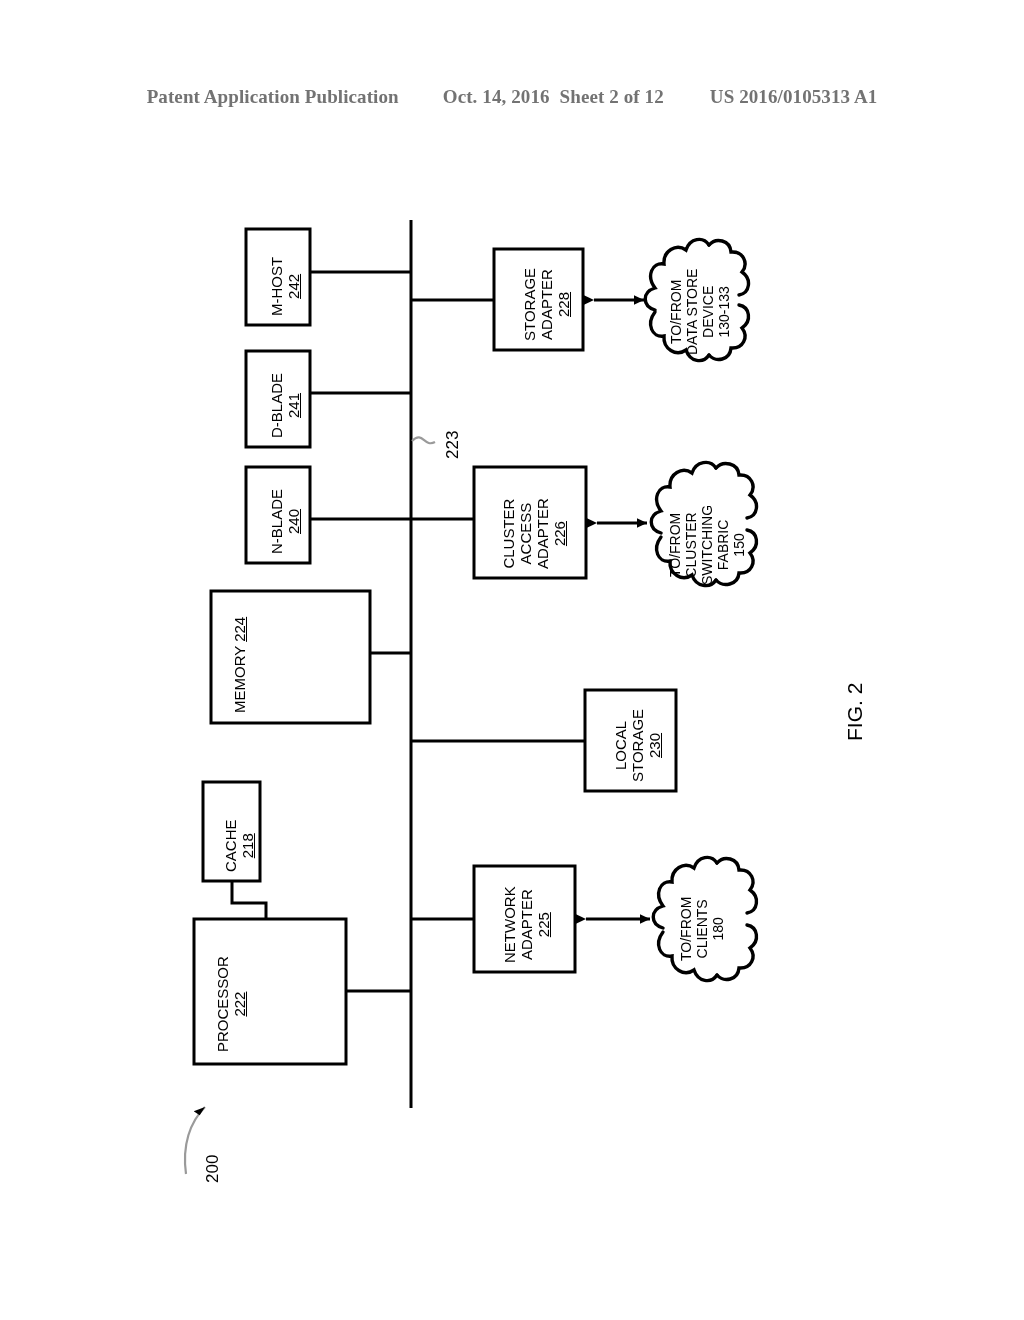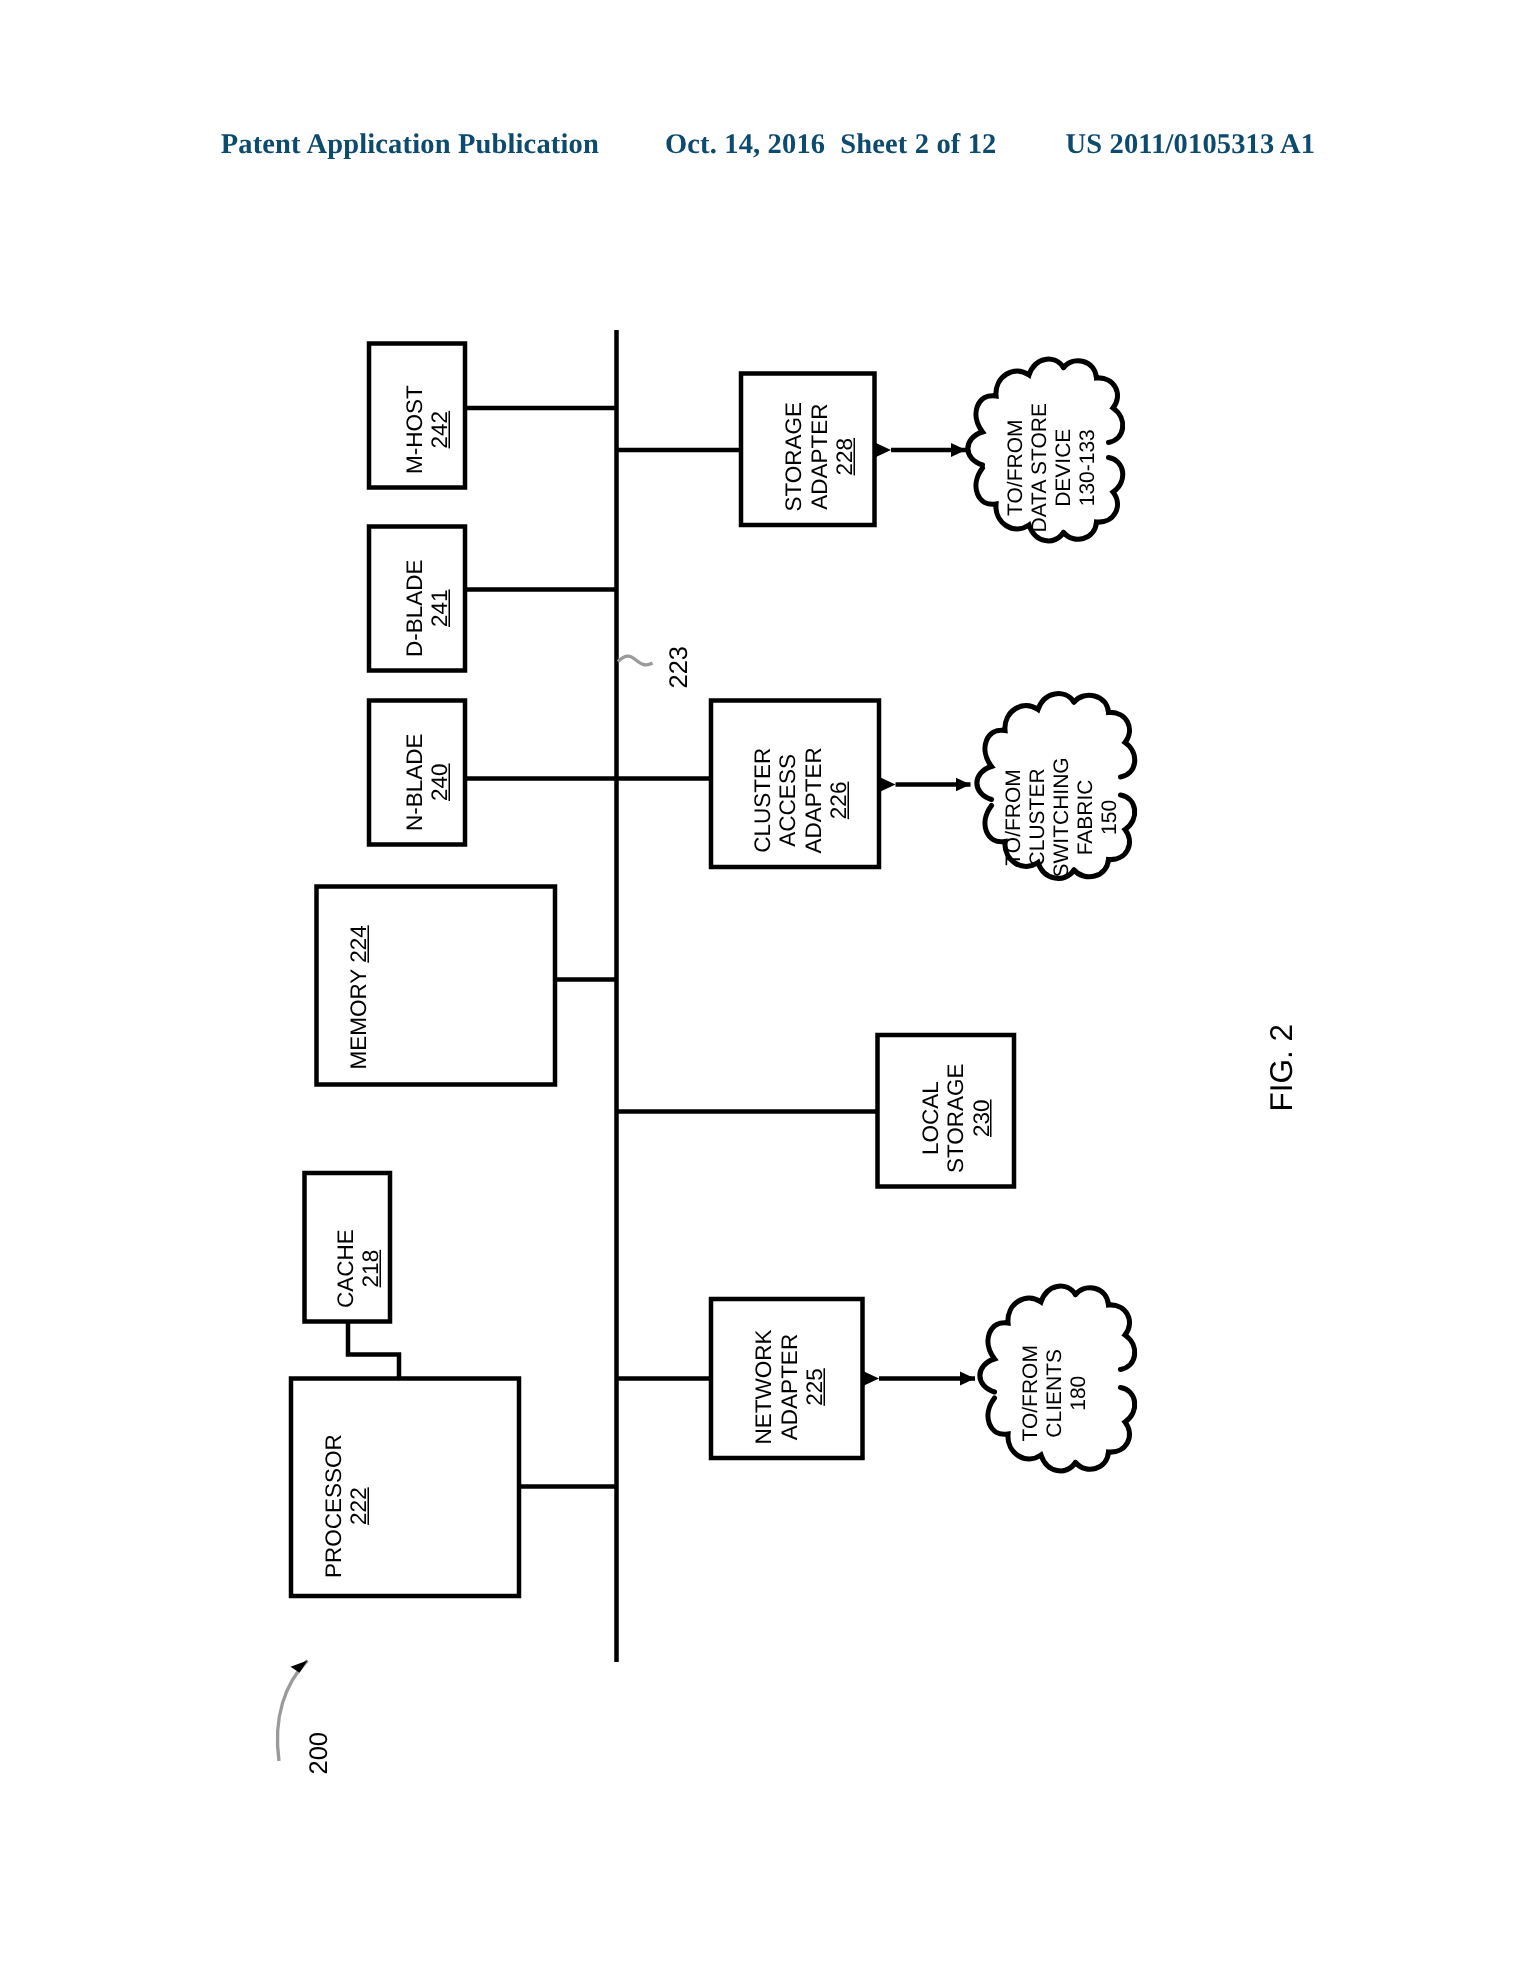--- a/index.html
+++ b/index.html
@@ -4,21 +4,21 @@
 <style>
   html,body{margin:0;padding:0;background:#ffffff;}
   body{
     width:1024px;height:1320px;position:relative;overflow:hidden;
     font-family:"Liberation Sans", sans-serif;color:#000;
   }
   
   #pub-header{
     position:absolute;left:0;top:86px;width:1024px;
     font-family:"Liberation Serif", serif;
-    font-weight:bold;font-size:19px;color:#0c4a6e;
+    font-weight:bold;font-size:19px;color:#737373;
     display:flex;justify-content:center;align-items:baseline;
     white-space:nowrap;letter-spacing:0.1px;
   }
   #pub-header .seg{display:inline-block;}
   #pub-header .gap1{width:44px;}
   #pub-header .gap2{width:10px;}
   #pub-header .gap3{width:46px;}
 
   
   #figure{position:absolute;left:0;top:0;width:1024px;height:1320px;}
@@ -50,21 +50,21 @@
 </head>
 <body>
 
 <div id="pub-header">
   <span class="seg">Patent Application Publication</span>
   <span class="gap1"></span>
   <span class="seg">Oct. 14, 2016</span>
   <span class="gap2"></span>
   <span class="seg">Sheet 2 of 12</span>
   <span class="gap3"></span>
-  <span class="seg">US 2011/0105313 A1</span>
+  <span class="seg">US 2016/0105313 A1</span>
 </div>
 
 <div id="figure">
 
   <svg width="1024" height="1320" viewBox="0 0 1024 1320">
     <defs>
       <marker id="arrowR" markerWidth="11" markerHeight="11" refX="10" refY="5.5" orient="auto" markerUnits="userSpaceOnUse">
         <path d="M0,0.8 L10,5.5 L0,10.2 Z" fill="#000"></path>
       </marker>
       <marker id="arrowL" markerWidth="11" markerHeight="11" refX="10" refY="5.5" orient="auto" markerUnits="userSpaceOnUse">

